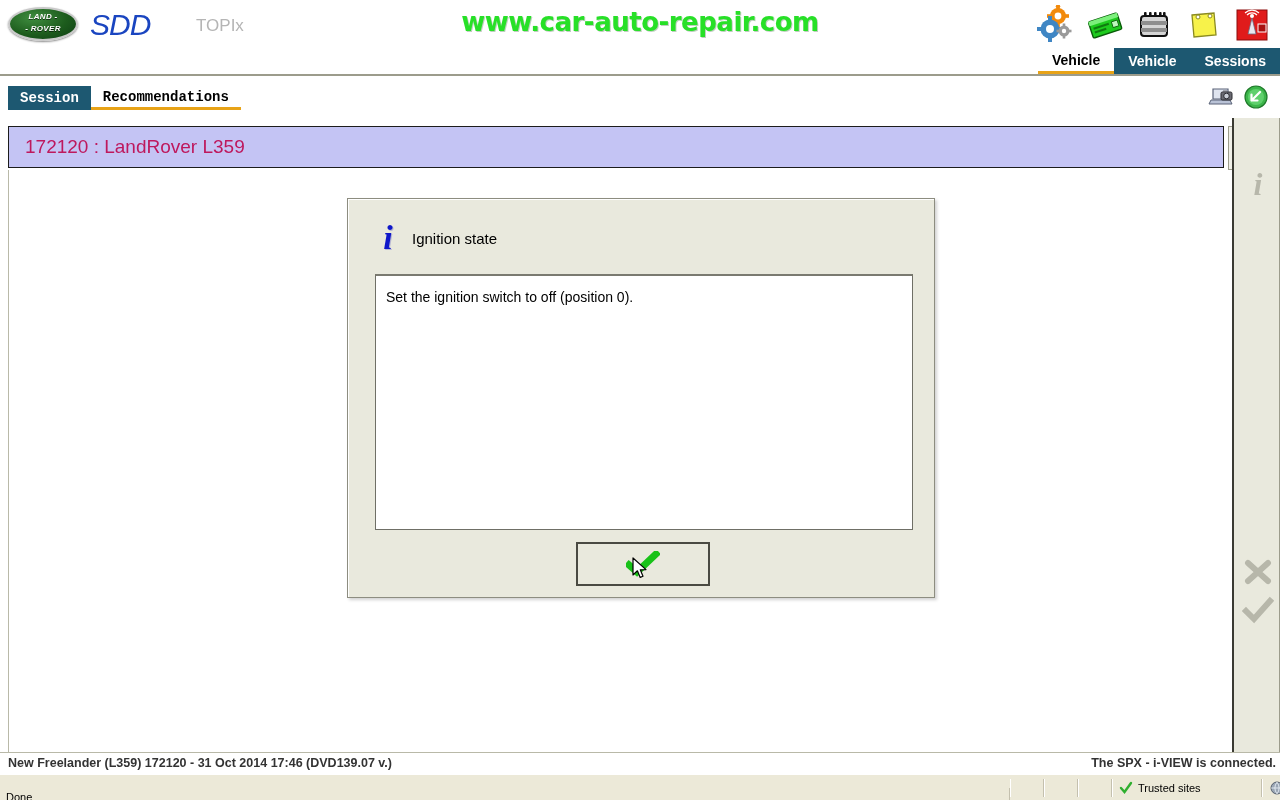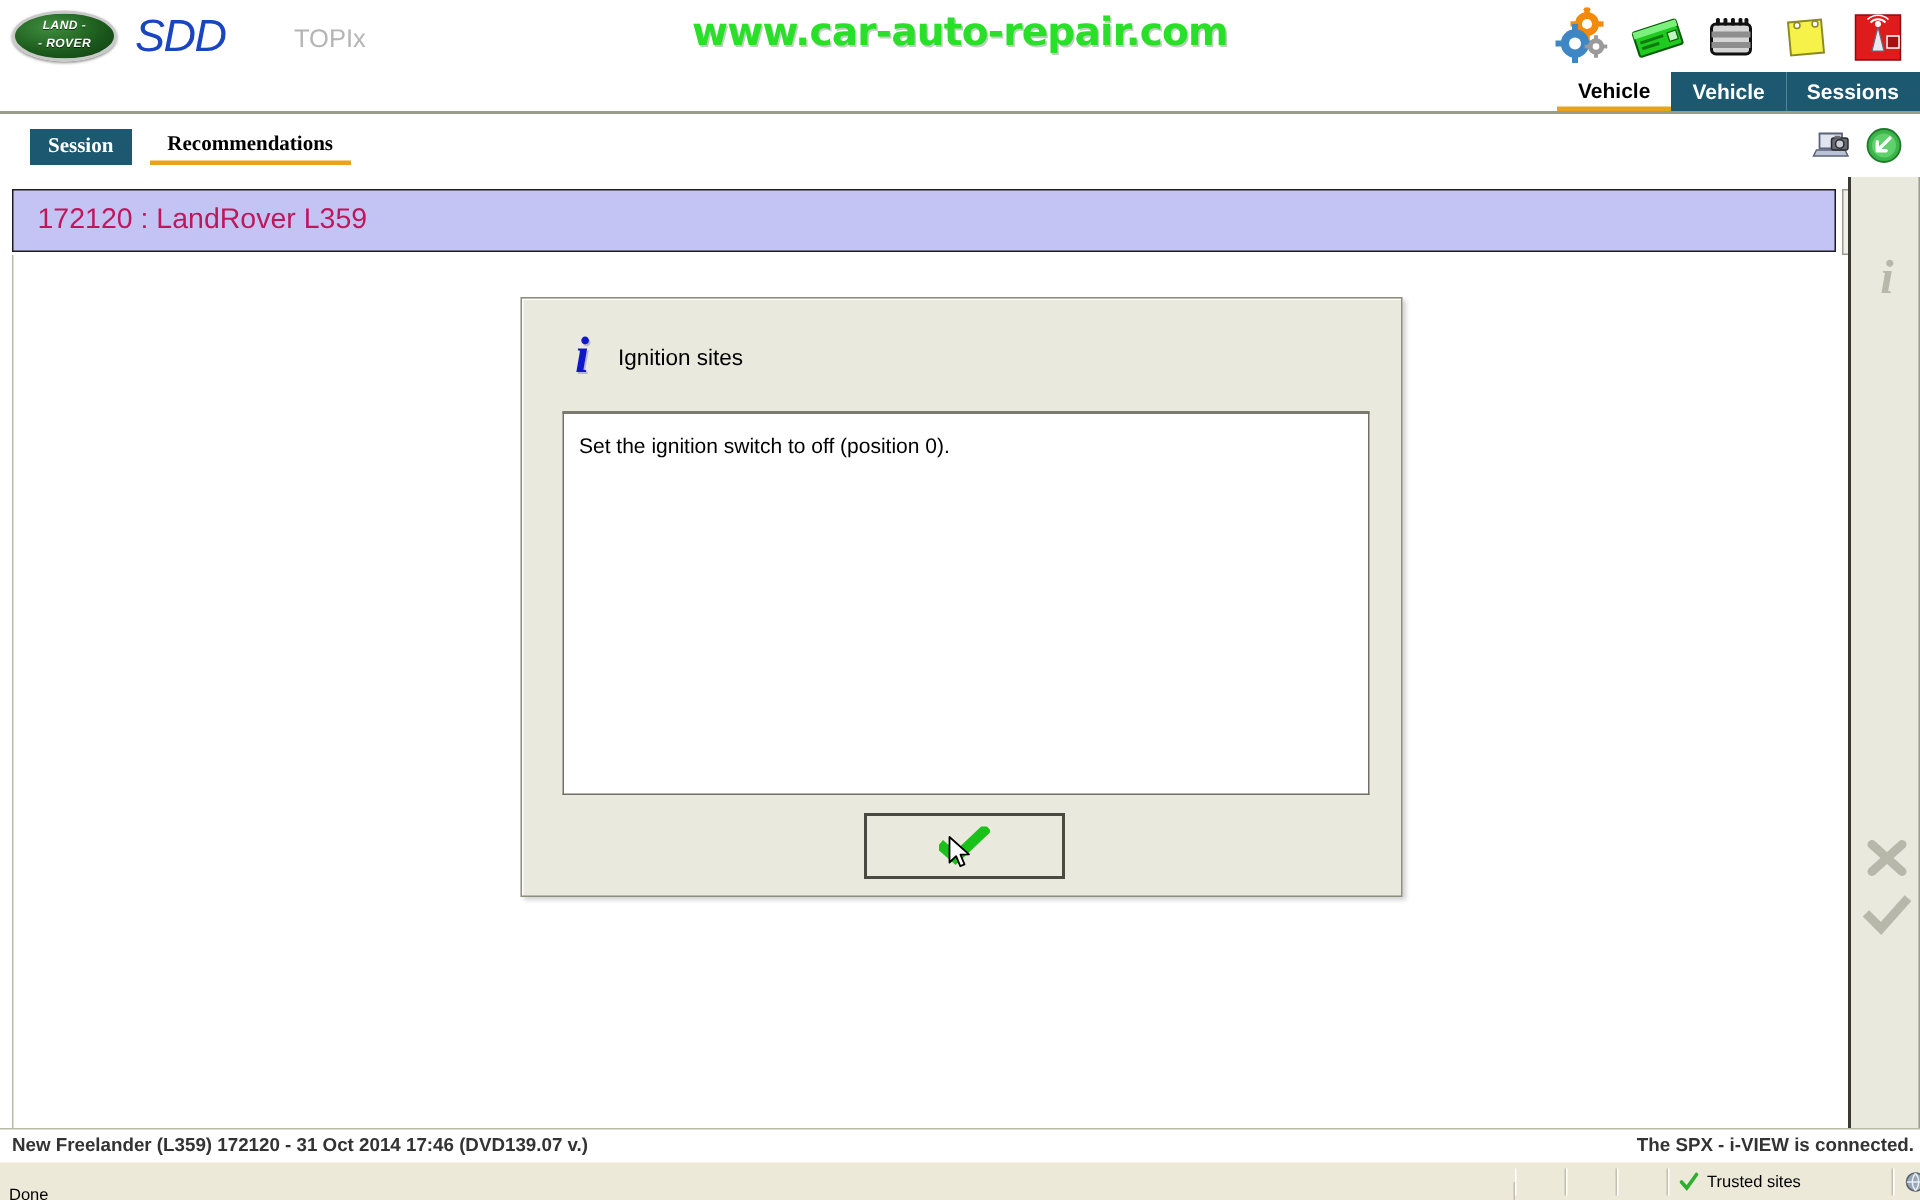--- a/index.html
+++ b/index.html
@@ -147,24 +147,23 @@
     display: flex;
     align-items: stretch;
     height: 24px;
   }
   .subtab {
     display: flex;
     align-items: center;
     padding: 0 12px;
     font-size: 14px;
     font-weight: bold;
-    font-family: Liberation Serif, serif;
+    font-family: Liberation Mono, monospace;
     cursor: pointer;
     box-sizing: border-box;
-    margin-left: 12px;
   }
   .subtab.active {
     background: #1d5871;
     color: #ffffff;
   }
   .subtab.inactive {
     background: #ffffff;
     color: #000000;
     border-bottom: 3px solid #e8a317;
   }
@@ -513,21 +512,21 @@
     <span class="session-bar-text">172120 : LandRover L359</span>
   </div>
   <div class="scroll-stub"></div>
 
   <div class="content">
 
     <div class="dialog" style="left:338px; top:28px;">
 
       <div class="dlg-head">
         <div class="dlg-info-icon">i</div>
-        <div class="dlg-title">Ignition sites</div>
+        <div class="dlg-title">Ignition state</div>
       </div>
 
       <div class="dlg-body">
         <div class="dlg-body-text">Set the ignition switch to off (position 0).</div>
       </div>
 
       <div class="dlg-btn">
         <svg width="34" height="26" viewBox="0 0 34 26">
           <path d="M3 14 L11 21 L30 3" fill="none" stroke="#19c219" stroke-width="7" stroke-linecap="square" stroke-linejoin="miter"></path>
         </svg>

